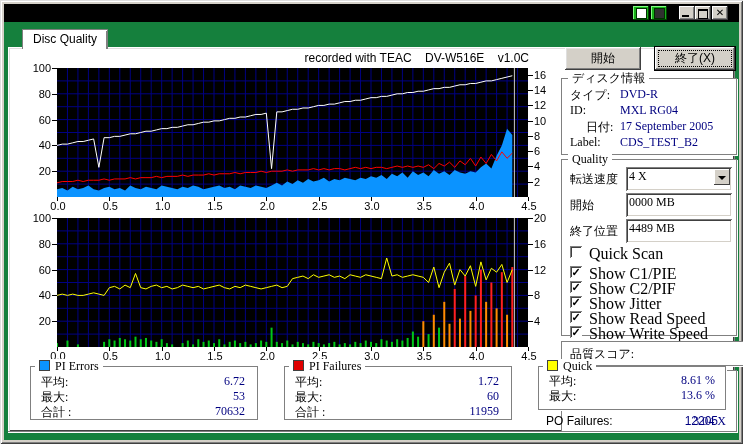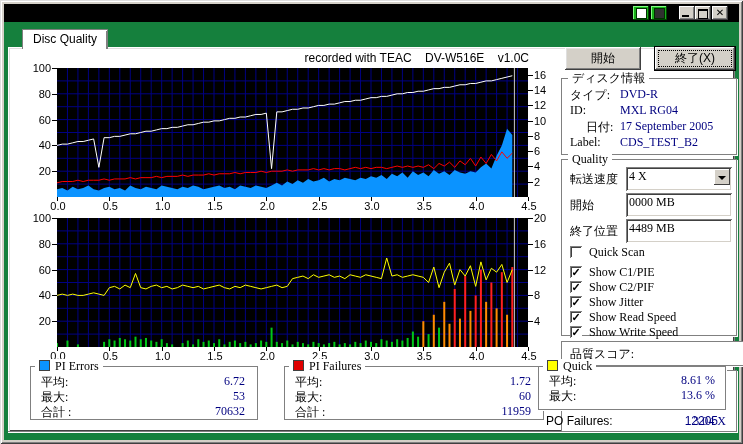--- a/index.html
+++ b/index.html
@@ -51,21 +51,21 @@
     line-height:15px;}
   .drop-btn{position:absolute;right:2px;top:2px;width:16px;height:16px;background:#d4d0c8;
     box-shadow:inset -1px -1px 0 #404040, inset 1px 1px 0 #fff;text-align:center;}
   .drop-arrow{width:0;height:0;border-left:4px solid transparent;border-right:4px solid transparent;
     border-top:4px solid #000;position:absolute;left:4px;top:7px;}
   
   .cb-row{position:absolute;left:8px;height:14px;}
   .cb-box{position:absolute;left:0;top:0;width:12px;height:12px;background:#fff;
     box-shadow:inset 1px 1px 0 #808080, inset -1px -1px 0 #fff, inset 2px 2px 0 #404040;
     font-size:11px;line-height:12px;text-align:center;font-weight:bold;}
-  .cb-label{position:absolute;left:19px;top:-1px;font-size:12px;white-space:nowrap;}
+  .cb-label{position:absolute;left:19px;top:-1px;font-size:16px;white-space:nowrap;}
   
   .tick-label{position:absolute;font-size:11px;color:#000;}
   .tickmark{position:absolute;background:#000;}
   .legend-chip{position:absolute;background:#fff;font-size:12px;padding:0 4px;z-index:2;}
   .chip-sq{display:inline-block;width:9px;height:9px;border:1px solid #404040;vertical-align:-1px;margin-right:5px;}
   .etch-line{position:absolute;height:2px;
     background:linear-gradient(#808080 50%, #ffffff 50%);}
 </style>
 </head>
 <body>
@@ -175,21 +175,21 @@
         <span class="chip-sq" id="chip0" style="background: rgb(11, 147, 255);"></span><span>PI Errors</span>
       </span>
       <span class="row-label" style="left:10px;top:7px;">平均:</span>
       <span class="row-value" style="right:12px;top:7px;">6.72</span>
       <span class="row-label" style="left:10px;top:22px;">最大:</span>
       <span class="row-value" style="right:12px;top:22px;">53</span>
       <span class="row-label" style="left:10px;top:37px;">合計 :</span>
       <span class="row-value" style="right:12px;top:37px;">70632</span>
     </div>
 
-    <div class="group" style="left:280px;top:344px;width:226px;height:52px;padding-left:32px;">
+    <div class="group" style="left:280px;top:344px;width:226px;height:52px;">
       <span class="legend-chip" style="left:4px;top:-8px;">
         <span class="chip-sq" id="chip1" style="background: rgb(224, 0, 0);"></span><span>PI Failures</span>
       </span>
       <span class="row-label" style="left:10px;top:7px;">平均:</span>
       <span class="row-value" style="right:12px;top:7px;">1.72</span>
       <span class="row-label" style="left:10px;top:22px;">最大:</span>
       <span class="row-value" style="right:12px;top:22px;">60</span>
       <span class="row-label" style="left:10px;top:37px;">合計 :</span>
       <span class="row-value" style="right:12px;top:37px;">11959</span>
     </div>

